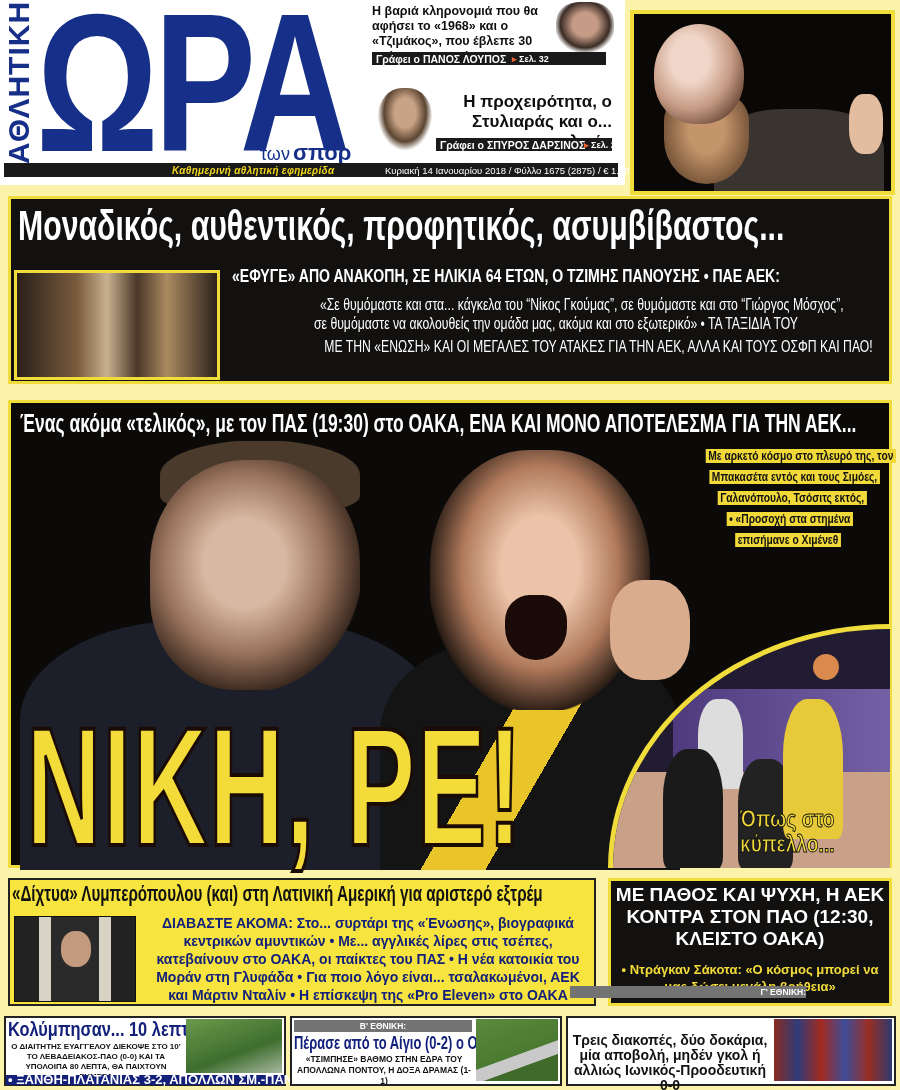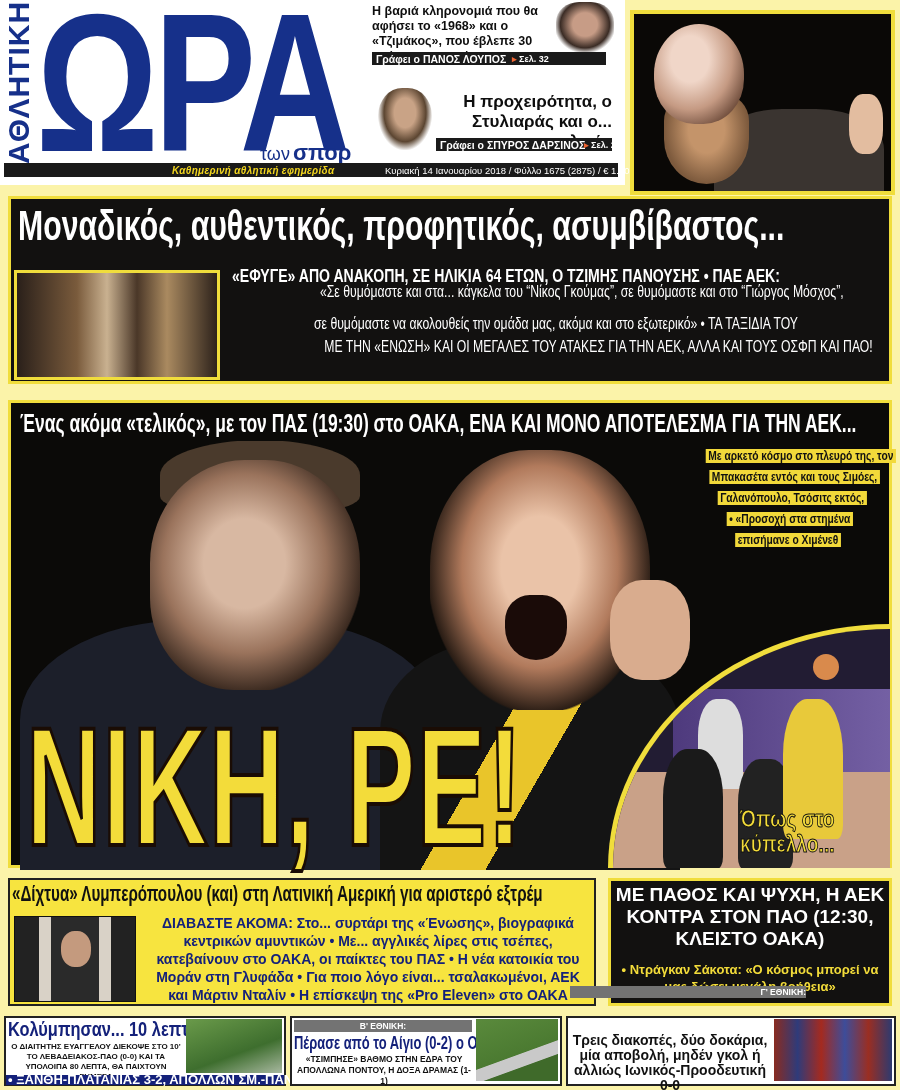--- a/index.html
+++ b/index.html
@@ -139,21 +139,21 @@
   <div class="body"></div>
   <div class="beard"></div>
   <div class="head"></div>
   <div class="hand"></div>
 </div>
 
 <div id="panousis-block" class="abs"></div>
 <div id="panousis-headline" class="abs cond">Μοναδικός, αυθεντικός, προφητικός, ασυμβίβαστος...</div>
 <div id="group-photo" class="abs"></div>
 <div id="panousis-lead" class="abs cond">«ΕΦΥΓΕ» ΑΠΟ ΑΝΑΚΟΠΗ, ΣΕ ΗΛΙΚΙΑ 64 ΕΤΩΝ, Ο ΤΖΙΜΗΣ ΠΑΝΟΥΣΗΣ • ΠΑΕ ΑΕΚ:</div>
-<div class="abs pan-line" style="top:280px;"><span>«Σε θυμόμαστε και στα... κάγκελα του “Νίκος Γκούμας”, σε θυμόμαστε και στο “Γιώργος Μόσχος”,</span></div>
+<div class="abs pan-line" style="top:293px;"><span>«Σε θυμόμαστε και στα... κάγκελα του “Νίκος Γκούμας”, σε θυμόμαστε και στο “Γιώργος Μόσχος”,</span></div>
 <div class="abs pan-line" style="top:312px;"><span>σε θυμόμαστε να ακολουθείς την ομάδα μας, ακόμα και στο εξωτερικό» • ΤΑ ΤΑΞΙΔΙΑ ΤΟΥ</span></div>
 <div class="abs pan-line" style="top:335px;"><span>ΜΕ ΤΗΝ «ΕΝΩΣΗ» ΚΑΙ ΟΙ ΜΕΓΑΛΕΣ ΤΟΥ ΑΤΑΚΕΣ ΓΙΑ ΤΗΝ ΑΕΚ, ΑΛΛΑ ΚΑΙ ΤΟΥΣ ΟΣΦΠ ΚΑΙ ΠΑΟ!</span></div>
 
 <div id="main-block" class="abs"></div>
 <div id="player1-body" class="abs player"></div>
 <div id="player1-hair" class="abs player"></div>
 <div id="player1-head" class="abs player"></div>
 <div id="player2-body" class="abs player"></div>
 <div id="player2-head" class="abs player"></div>
 <div id="player2-mouth" class="abs player"></div>

